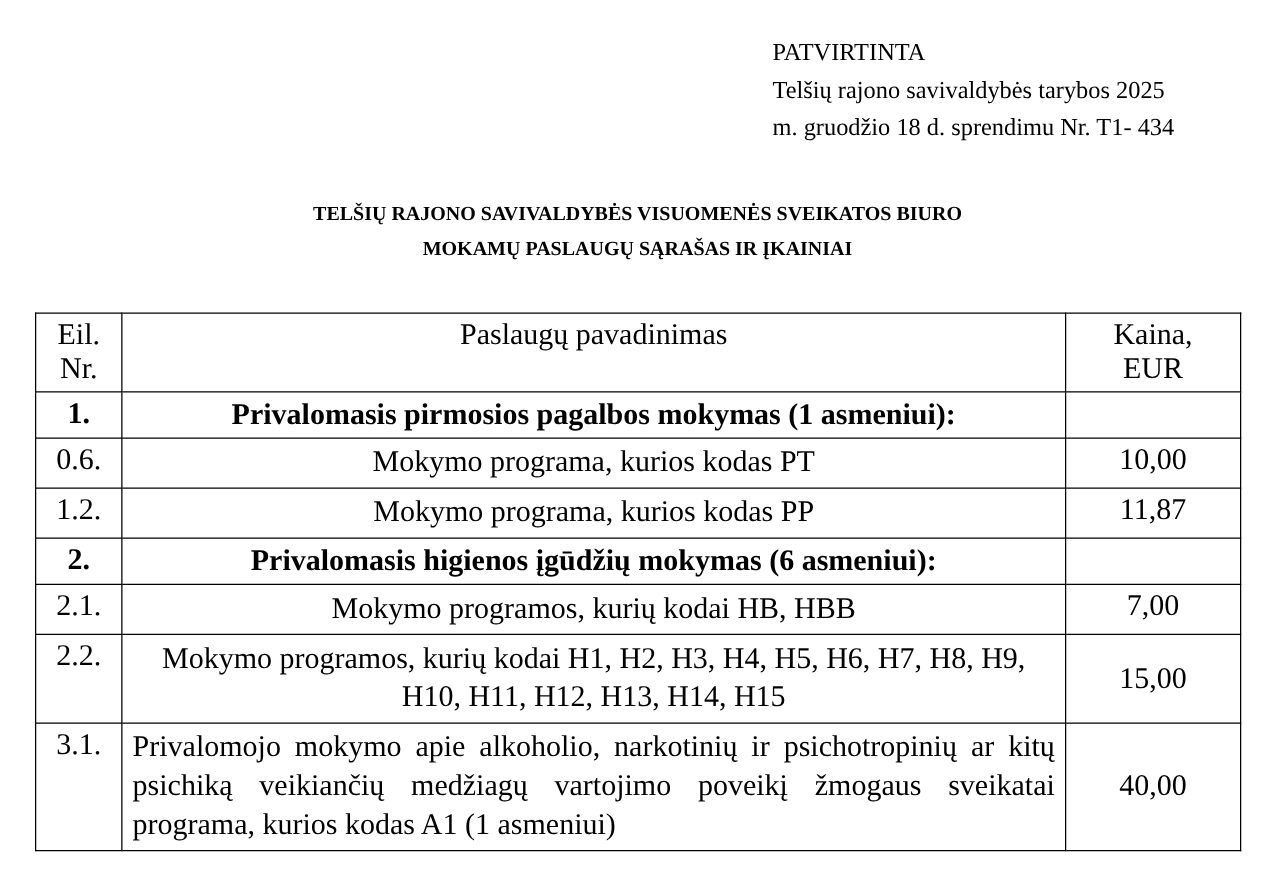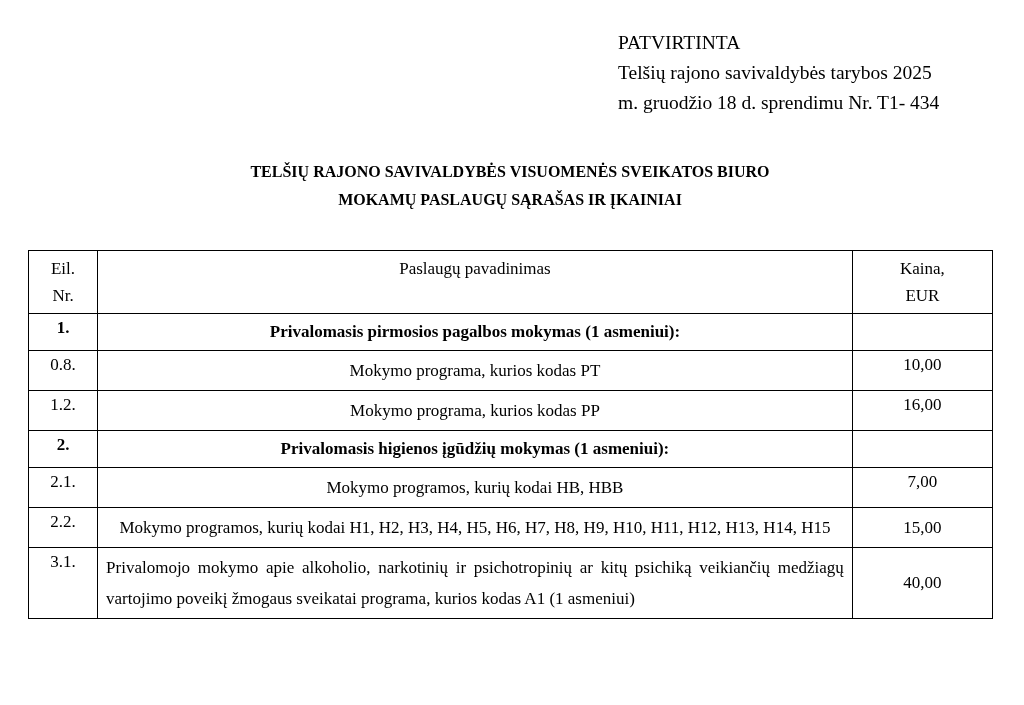--- a/index.html
+++ b/index.html
@@ -58,21 +58,21 @@
   .table-wrap {
     position: absolute;
     left: 28px;
     top: 250px;
     width: 965px;
   }
   table.price-table {
     border-collapse: collapse;
     width: 965px;
     table-layout: fixed;
-    font-size: 17px;
+    font-size: 24px;
   }
   table.price-table td,
   table.price-table th {
     border: 1px solid #000000;
     padding: 4px 8px;
     vertical-align: top;
     font-weight: normal;
   }
 
   col.col-nr    { width: 69px; }
@@ -160,34 +160,34 @@
       </thead>
       <tbody>
 
         <tr class="section-row">
           <td class="cell-nr">1.</td>
           <td class="cell-name">Privalomasis pirmosios pagalbos mokymas (1 asmeniui):</td>
           <td class="cell-price"></td>
         </tr>
 
         <tr>
-          <td class="cell-nr">0.8.</td>
+          <td class="cell-nr">0.6.</td>
           <td class="cell-name">Mokymo programa, kurios kodas PT</td>
           <td class="cell-price">10,00</td>
         </tr>
 
         <tr>
           <td class="cell-nr">1.2.</td>
           <td class="cell-name">Mokymo programa, kurios kodas PP</td>
-          <td class="cell-price">16,00</td>
+          <td class="cell-price">11,87</td>
         </tr>
 
         <tr class="section-row">
           <td class="cell-nr">2.</td>
-          <td class="cell-name">Privalomasis higienos įgūdžių mokymas (1 asmeniui):</td>
+          <td class="cell-name">Privalomasis higienos įgūdžių mokymas (6 asmeniui):</td>
           <td class="cell-price"></td>
         </tr>
 
         <tr>
           <td class="cell-nr">2.1.</td>
           <td class="cell-name">Mokymo programos, kurių kodai HB, HBB</td>
           <td class="cell-price">7,00</td>
         </tr>
 
         <tr class="tall">

